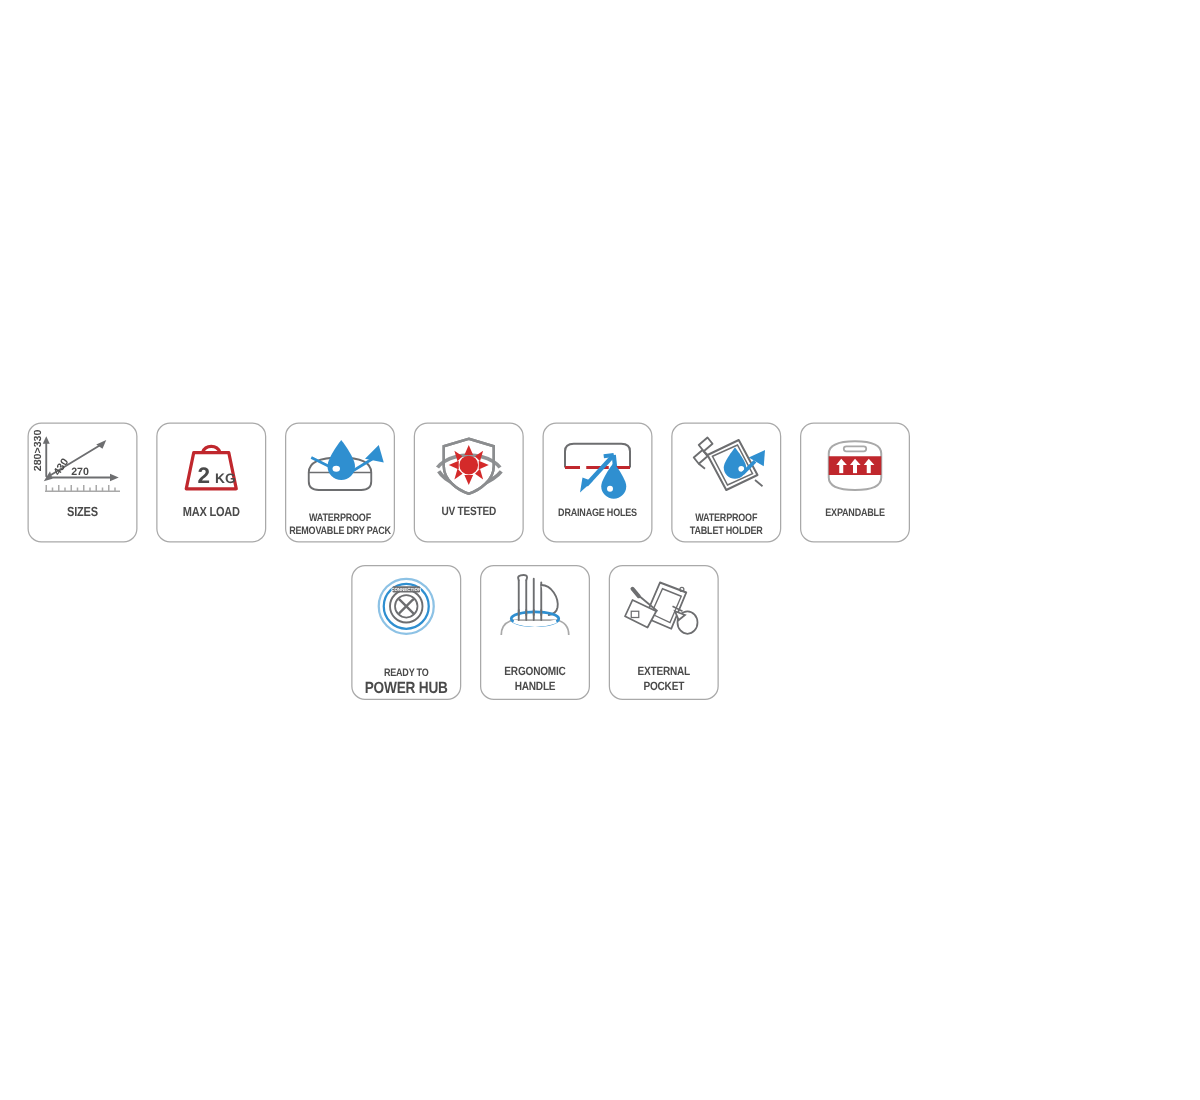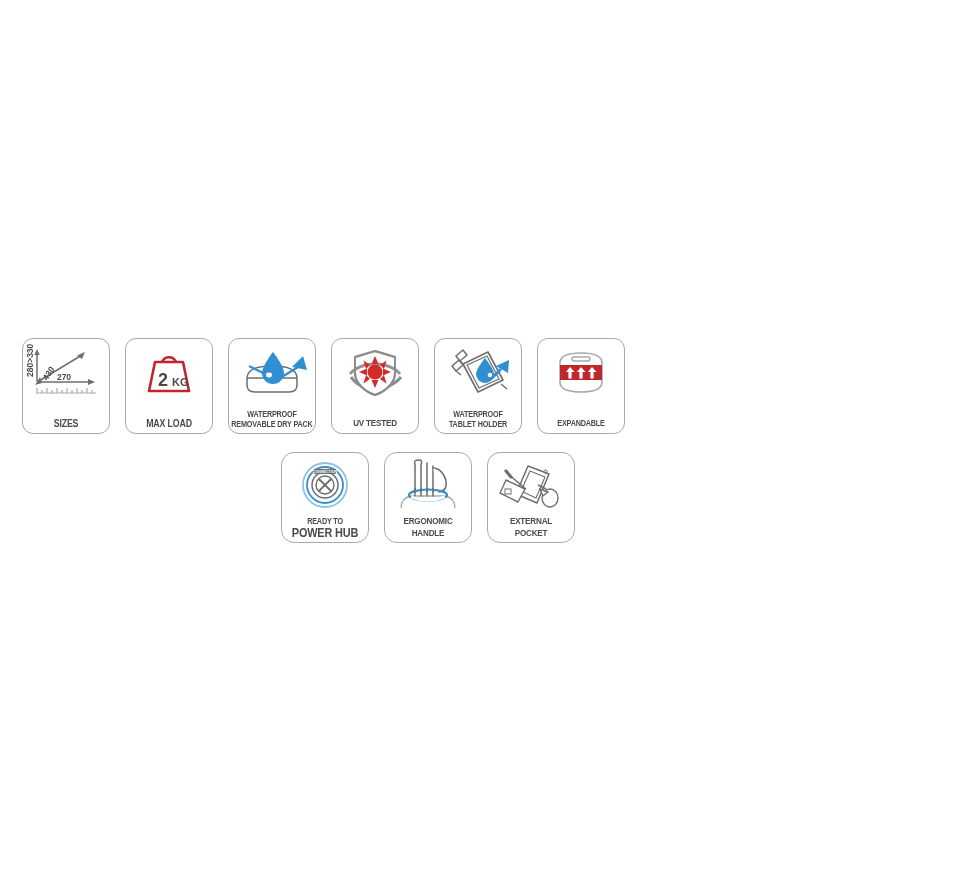--- a/index.html
+++ b/index.html
@@ -53,36 +53,35 @@
     position: relative;
     display: flex;
     flex-direction: column;
     align-items: center;
     justify-content: flex-start;
     padding-top: 5px;
   }
   .feature-tile:last-child { margin-right: 0; }
 
   #row-secondary .feature-tile {
-    height: 91px;
-    border-radius: 13px;
+    height: 108px;
   }
 
   .glyph {
     width: 78px;
     height: 58px;
     display: block;
     flex: 0 0 auto;
   }
 
   .tile-label {
     position: absolute;
     left: 50%;
     transform: translateX(-50%);
-    bottom: 5px;
+    bottom: 18px;
     width: 112px;
     text-align: center;
     color: #4a4a4a;
     font-family: "Liberation Sans", sans-serif;
     font-weight: bold;
     font-size: 10.5px;
     line-height: 10.5px;
     letter-spacing: -0.2px;
     white-space: nowrap;
     transform-origin: center bottom;
@@ -185,20 +184,39 @@
           <polygon points="50.5,16.5 44,21 48,25"></polygon>
           <polygon points="27.5,39.5 34,35 30,31"></polygon>
         </g>
         <circle cx="39" cy="28" r="7.5" fill="#d42a2a"></circle>
       </svg>
       <div class="tile-label label-sm">
         <span class="l1">UV TESTED</span>
       </div>
     </div>
 
+    <div class="feature-tile">
+      <svg class="glyph" viewBox="0 0 78 58">
+        <path d="M13,30 L13,17 Q13,11 20,11 L58,11 Q65,11 65,17 L65,30" fill="none" stroke="#6d6e70" stroke-width="1.6"></path>
+        <g stroke="#c0272d" stroke-width="2.4">
+          <line x1="13" y1="30" x2="25" y2="30"></line>
+          <line x1="30" y1="30" x2="48" y2="30"></line>
+          <line x1="53" y1="30" x2="65" y2="30"></line>
+        </g>
+        <path d="M52,20 L30,44" fill="none" stroke="#2f8fd0" stroke-width="3.4"></path>
+        <path d="M52,20 L44,21" fill="none" stroke="#2f8fd0" stroke-width="3.4"></path>
+        <path d="M52,20 L53,29" fill="none" stroke="#2f8fd0" stroke-width="3.4"></path>
+        <polygon points="25,50 35,41 27,38" fill="#2f8fd0"></polygon>
+        <path d="M52,26 C52,26 42,39 42,45 A10,10 0 0 0 62,45 C62,39 52,26 52,26 Z" fill="#2f8fd0"></path>
+        <circle cx="49" cy="47" r="2.4" fill="#ffffff"></circle>
+      </svg>
+      <div class="tile-label label-xs">
+        <span class="l1">DRAINAGE HOLES</span>
+      </div>
+    </div>
 
     <div class="feature-tile">
       <svg class="glyph" viewBox="0 0 78 58">
         <g fill="none" stroke="#6d6e70" stroke-width="1.5" stroke-linejoin="round">
           <path d="M17,12 L24,6 L28,11 L21,17 Z"></path>
           <path d="M13,22 L20,16 L24,21 L17,27 Z"></path>
           <line x1="21" y1="17" x2="26" y2="22"></line>
           <line x1="17" y1="27" x2="22" y2="31"></line>
         </g>
         <g fill="#ffffff" stroke="#6d6e70" stroke-width="1.6" stroke-linejoin="round">

